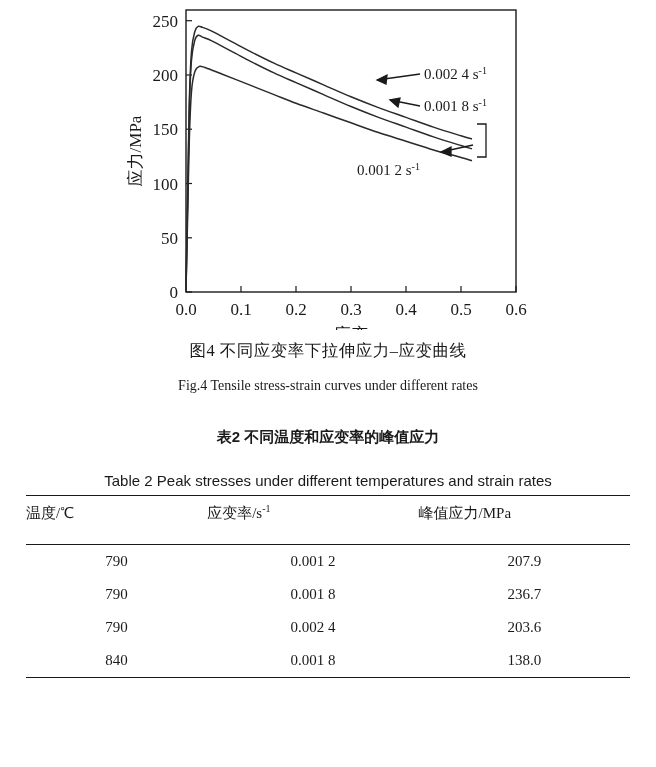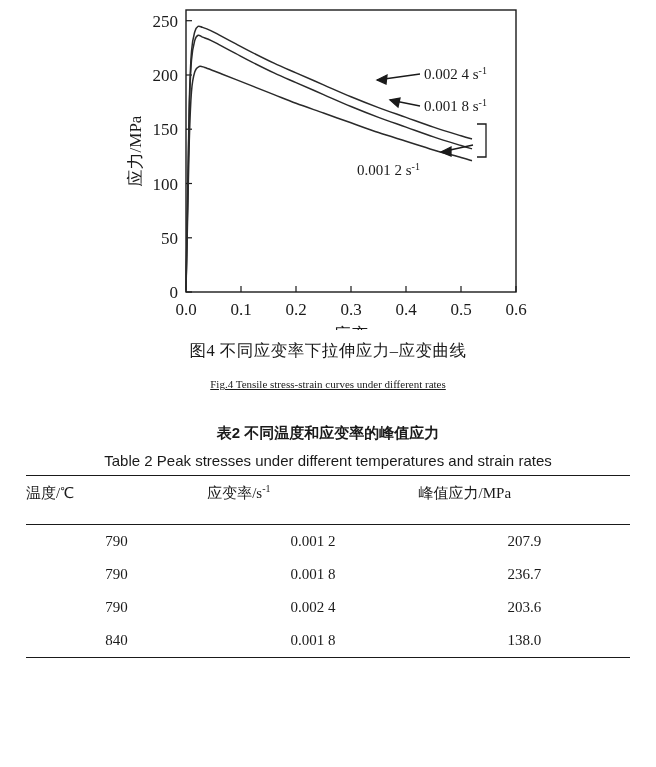--- a/index.html
+++ b/index.html
@@ -37,37 +37,36 @@
 
   .fig-caption-cn {
     text-align: center;
     font-size: 16.5px;
     font-family: "Liberation Serif", serif;
     margin-top: 10px;
     letter-spacing: 0.5px;
   }
   .fig-caption-en {
     text-align: center;
-    font-size: 11px;
+    font-size: 14px;
     font-family: "Liberation Serif", serif;
     margin-top: 16px;
-    text-decoration: underline;
   }
 
   
   .table-block {
     margin-top: 34px;
     padding: 0 26px;
   }
   .tbl-title-cn {
     text-align: center;
     font-size: 15px;
     font-weight: bold;
     font-family: "Liberation Sans", sans-serif;
-    margin-bottom: 9px;
+    margin-bottom: 25px;
   }
   .tbl-title-en {
     text-align: center;
     font-size: 15px;
     font-family: Liberation Sans, sans-serif;
     margin-bottom: 6px;
   }
   table.data-table {
     width: 100%;
     border-collapse: collapse;

